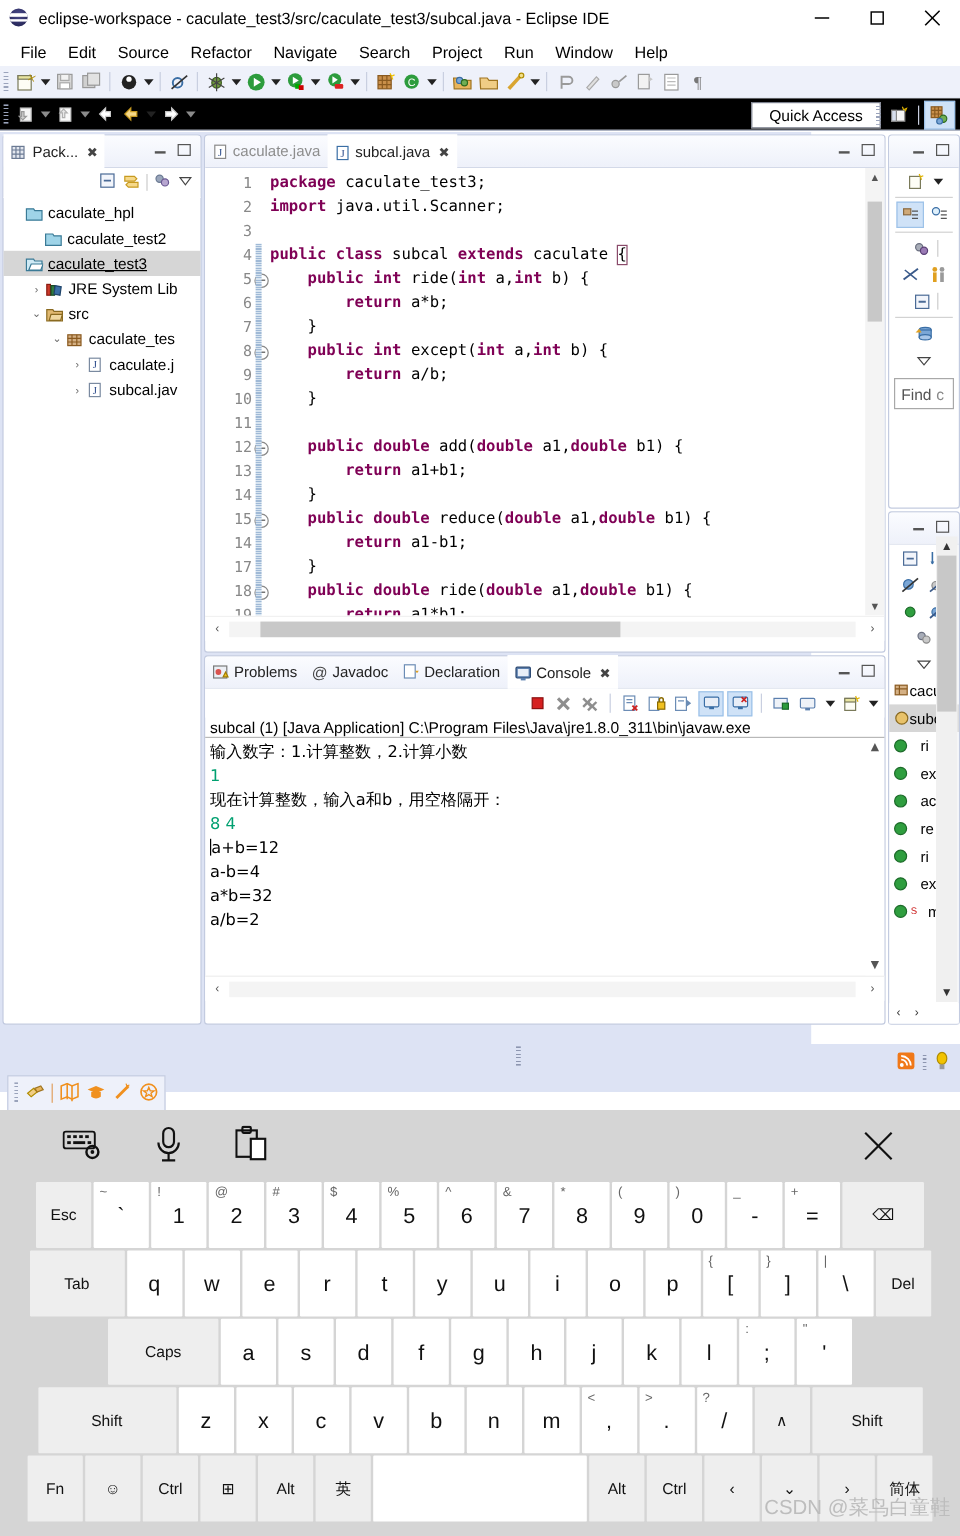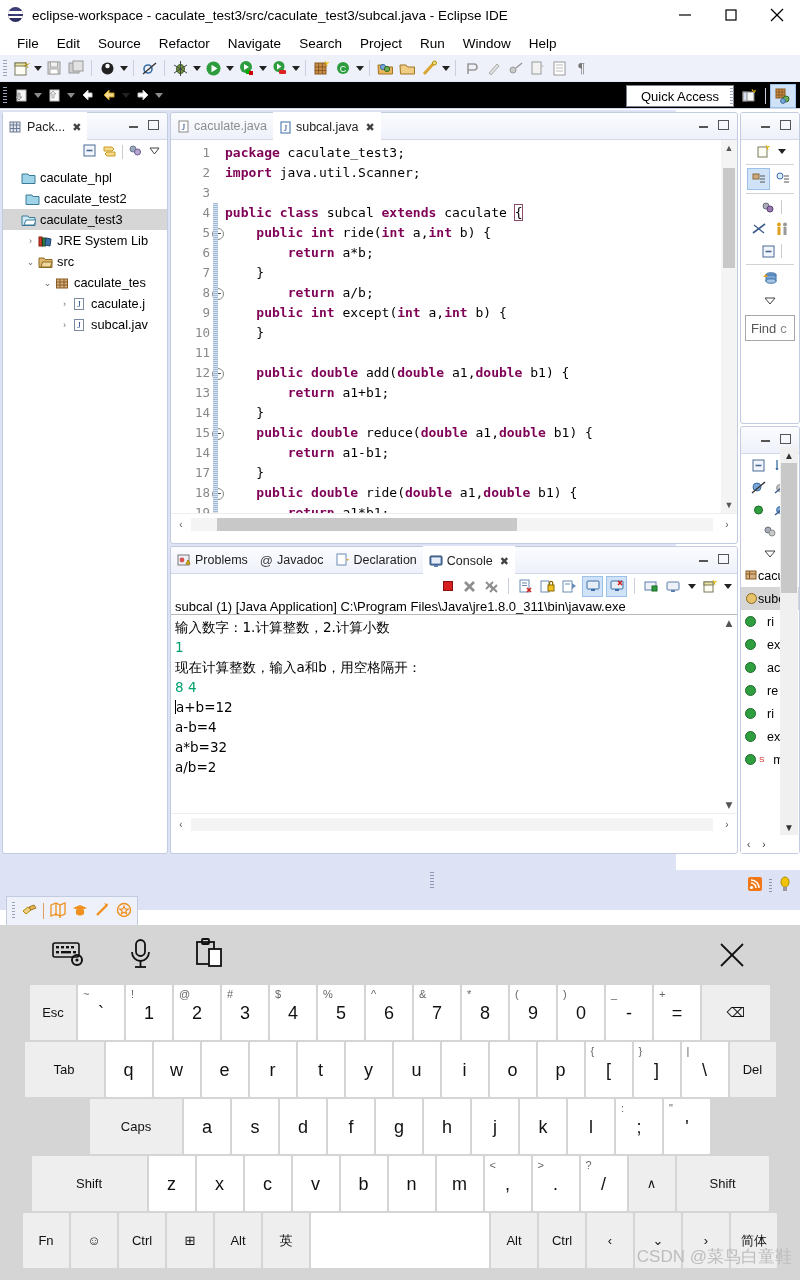--- a/index.html
+++ b/index.html
@@ -459,30 +459,30 @@
       <div class="tree">
           <div class="trow" style="padding-left: 4px;">
             <span class="twist"></span>
             <span class="ticon">
               <svg width="15" height="14">
                 <path d="M1 3 h6 l1 1.5 h6 v8 h-13z" fill="#9fd4e8" stroke="#3a7a96"></path>
               </svg>
             </span>
             <span class="tlabel">caculate_hpl</span>
           </div>
-          <div class="trow" style="padding-left: 8px;">
+          <div class="trow" style="padding-left: 20px;">
             <span class="twist"></span>
             <span class="ticon">
               <svg width="15" height="14">
                 <path d="M1 3 h6 l1 1.5 h6 v8 h-13z" fill="#9fd4e8" stroke="#3a7a96"></path>
               </svg>
             </span>
             <span class="tlabel">caculate_test2</span>
           </div>
-          <div class="trow selected" style="padding-left: 4px;">
+          <div class="trow selected" style="padding-left: 4px; text-decoration: underline;">
             <span class="twist"></span>
             <span class="ticon">
               <svg width="15" height="14">
                 <path d="M1 3 h6 l1 1.5 h6 v8 h-13z" fill="#cfeaf5" stroke="#3a7a96"></path>
                 <path d="M3 12 l2-5 h10 l-2 5z" fill="#fff" stroke="#3a7a96"></path>
               </svg>
             </span>
             <span class="tlabel">caculate_test3</span>
           </div>
           <div class="trow" style="padding-left: 21px;">
@@ -586,22 +586,22 @@
           </div>
         <div class="changebar" style="top: 63px; height: 320px;"></div>
         <div class="codearea">
             <div class="cline"><span class="kw">package</span> caculate_test3;</div>
             <div class="cline"><span class="kw">import</span> java.util.Scanner;</div>
             <div class="cline">&nbsp;</div>
             <div class="cline"><span class="kw">public class</span> subcal <span class="kw">extends</span> caculate <span class="brace-hl">{</span></div>
             <div class="cline">    <span class="kw">public int</span> ride(<span class="kw">int</span> a,<span class="kw">int</span> b) {</div>
             <div class="cline">        <span class="kw">return</span> a*b;</div>
             <div class="cline">    }</div>
+            <div class="cline">    <span class="kw">public int</span> except(<span class="kw">int</span> a,<span class="kw">int</span> b) {</div>
             <div class="cline">        <span class="kw">return</span> a/b;</div>
-            <div class="cline">    <span class="kw">public int</span> except(<span class="kw">int</span> a,<span class="kw">int</span> b) {</div>
             <div class="cline">    }</div>
             <div class="cline">&nbsp;</div>
             <div class="cline">    <span class="kw">public double</span> add(<span class="kw">double</span> a1,<span class="kw">double</span> b1) {</div>
             <div class="cline">        <span class="kw">return</span> a1+b1;</div>
             <div class="cline">    }</div>
             <div class="cline">    <span class="kw">public double</span> reduce(<span class="kw">double</span> a1,<span class="kw">double</span> b1) {</div>
             <div class="cline">        <span class="kw">return</span> a1-b1;</div>
             <div class="cline">    }</div>
             <div class="cline">    <span class="kw">public double</span> ride(<span class="kw">double</span> a1,<span class="kw">double</span> b1) {</div>
             <div class="cline">        <span class="kw">return</span> a1*b1;</div>

